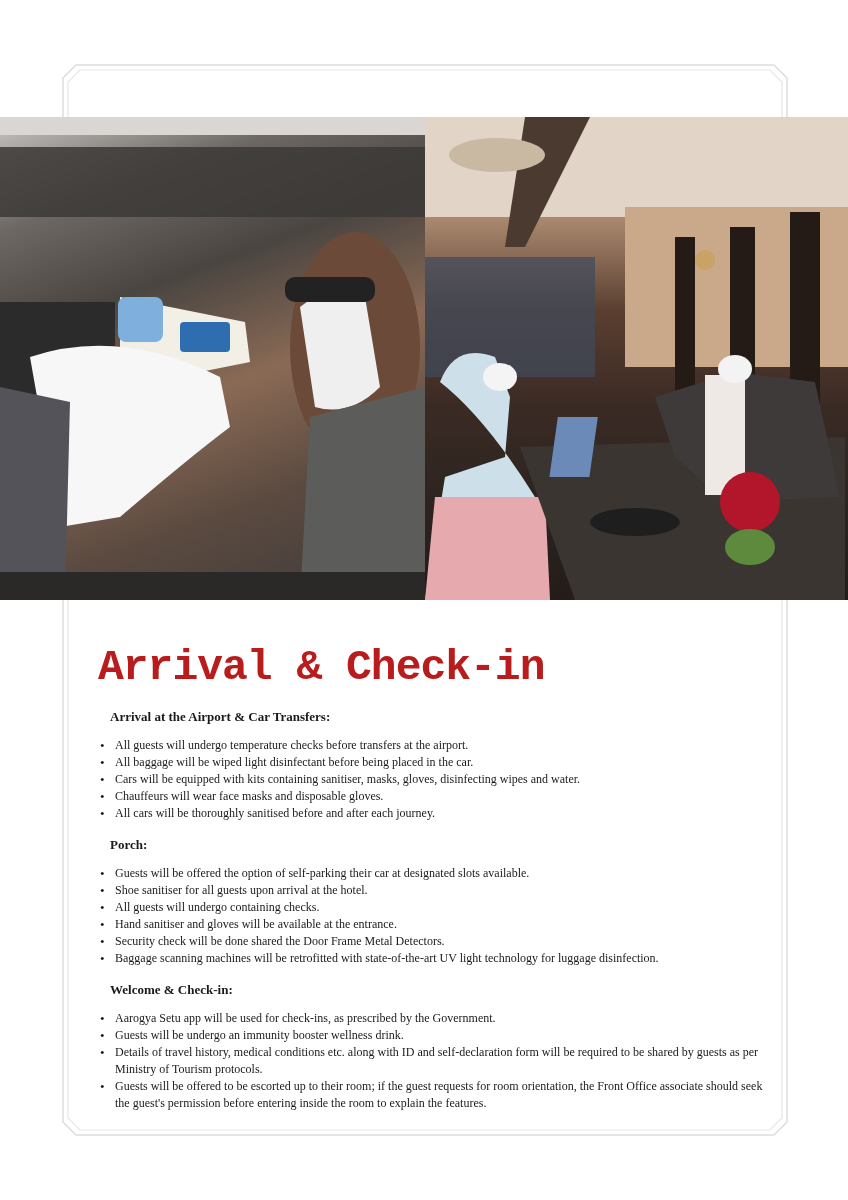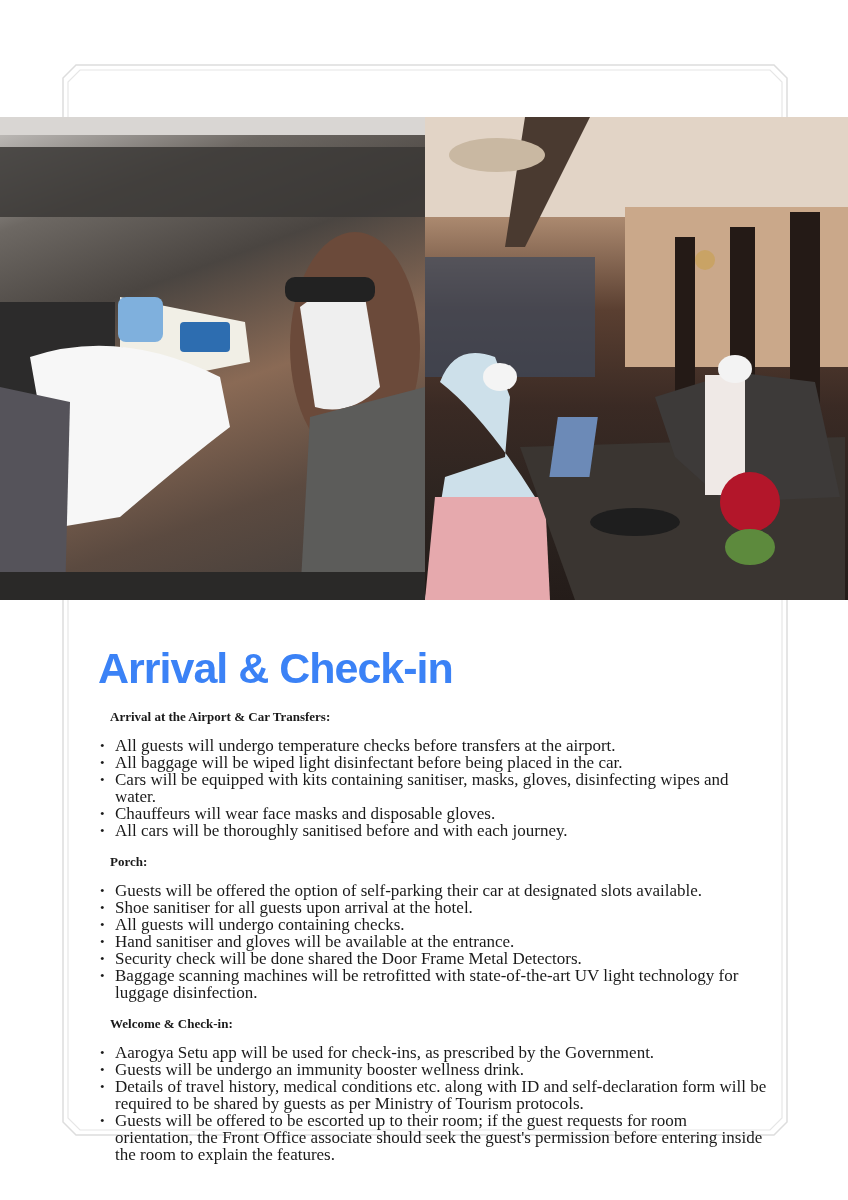--- a/index.html
+++ b/index.html
@@ -11,28 +11,28 @@
       position: absolute; left: 62px; top: 64px; width: 726px; height: 1072px;
     }
     .frame svg { position: absolute; left: 0; top: 0; }
     .photos { position: absolute; left: 0; top: 117px; width: 848px; height: 483px; display: flex; }
     .photo { position: relative; height: 483px; overflow: hidden; }
     .photo-left { width: 425px; background: linear-gradient(160deg, #c9c6c3 0%, #6d6863 18%, #4a4541 35%, #8a6a55 55%, #5b4a40 75%, #3d3b3a 100%); }
     .photo-right { width: 423px; background: linear-gradient(180deg, #dcc7b5 0%, #b79478 18%, #5a3f31 40%, #3a2a24 60%, #2c2420 80%, #241c19 100%); }
     .photo svg { position: absolute; left: 0; top: 0; }
     .content { position: absolute; left: 98px; top: 640px; width: 670px; }
     .title {
-      font-family: Liberation Sans, sans-serif; font-weight: bold; font-size: 43px;
-      letter-spacing: -1px; margin: 0; line-height: 56px; color: #3b82f6;
+      font-family: Liberation Mono, monospace; font-weight: bold; font-size: 43px;
+      letter-spacing: -1px; margin: 0; line-height: 56px; color: #b91c1c;
     }
     .section { margin-top: 14px; }
     .section:first-of-type { margin-top: 12px; }
     .sec-heading { font-weight: bold; font-size: 13px; line-height: 17px; margin: 12px; }
     ul { list-style: none; padding: 0; margin: 0; }
-    li { position: relative; padding-left: 17px; font-size: 17px; line-height: 17px; }
+    li { position: relative; padding-left: 17px; font-size: 12px; line-height: 17px; }
     li::before { content: "•"; position: absolute; left: 2px; top: 0; font-size: 13px; }
   </style>
 </head>
 <body>
 
 <div class="frame">
   <svg width="726" height="1072" viewBox="0 0 726 1072">
     <path d="M14 1 H712 L725 14 V1058 L712 1071 H14 L1 1058 V14 Z" fill="none" stroke="#dddddd" stroke-width="1.5"></path>
     <path d="M18 6 H708 L720 18 V1054 L708 1066 H18 L6 1054 V18 Z" fill="none" stroke="#e6e6e6" stroke-width="1.2"></path>
   </svg>
@@ -85,21 +85,21 @@
 <div class="content">
   <h1 class="title">Arrival &amp; Check-in</h1>
 
   <div class="section">
     <p class="sec-heading">Arrival at the Airport &amp; Car Transfers:</p>
     <ul>
       <li>All guests will undergo temperature checks before transfers at the airport.</li>
       <li>All baggage will be wiped light disinfectant before being placed in the car.</li>
       <li>Cars will be equipped with kits containing sanitiser, masks, gloves, disinfecting wipes and water.</li>
       <li>Chauffeurs will wear face masks and disposable gloves.</li>
-      <li>All cars will be thoroughly sanitised before and with each journey.</li>
+      <li>All cars will be thoroughly sanitised before and after each journey.</li>
     </ul>
   </div>
 
   <div class="section">
     <p class="sec-heading">Porch:</p>
     <ul>
       <li>Guests will be offered the option of self-parking their car at designated slots available.</li>
       <li>Shoe sanitiser for all guests upon arrival at the hotel.</li>
       <li>All guests will undergo containing checks.</li>
       <li>Hand sanitiser and gloves will be available at the entrance.</li>

